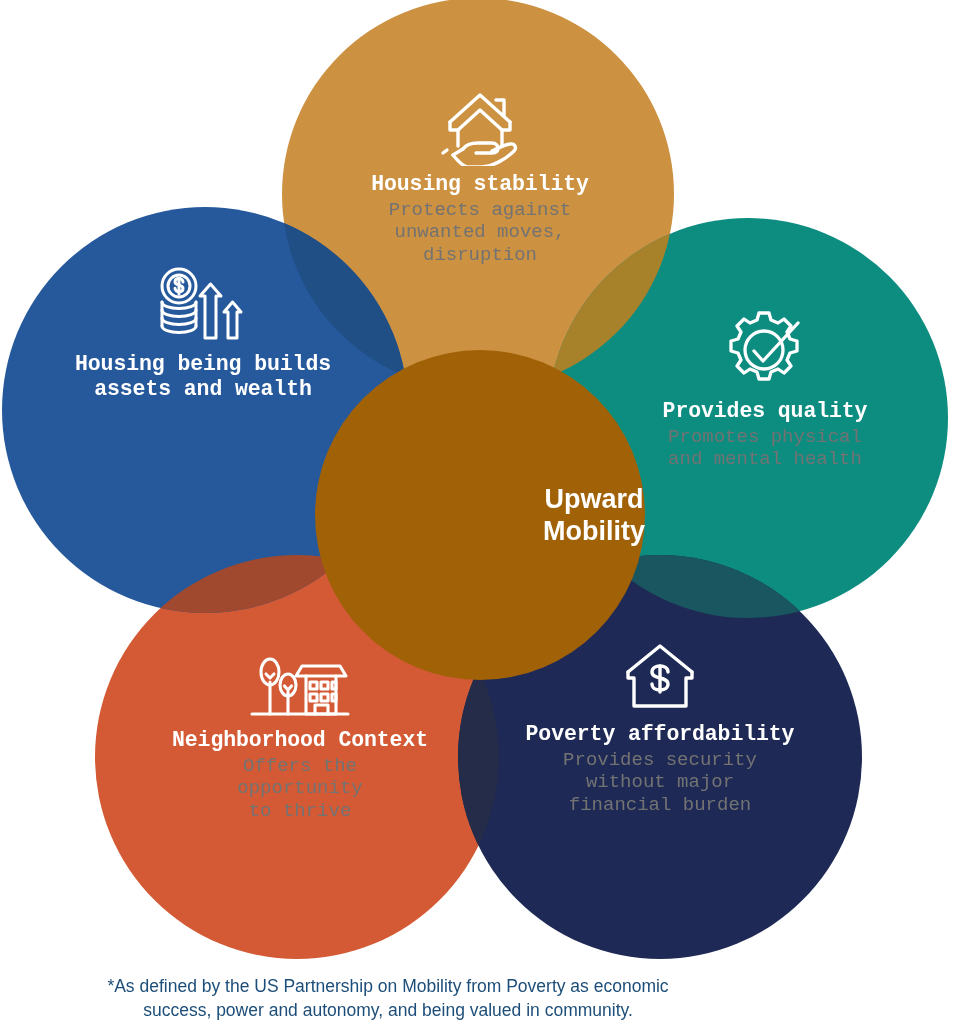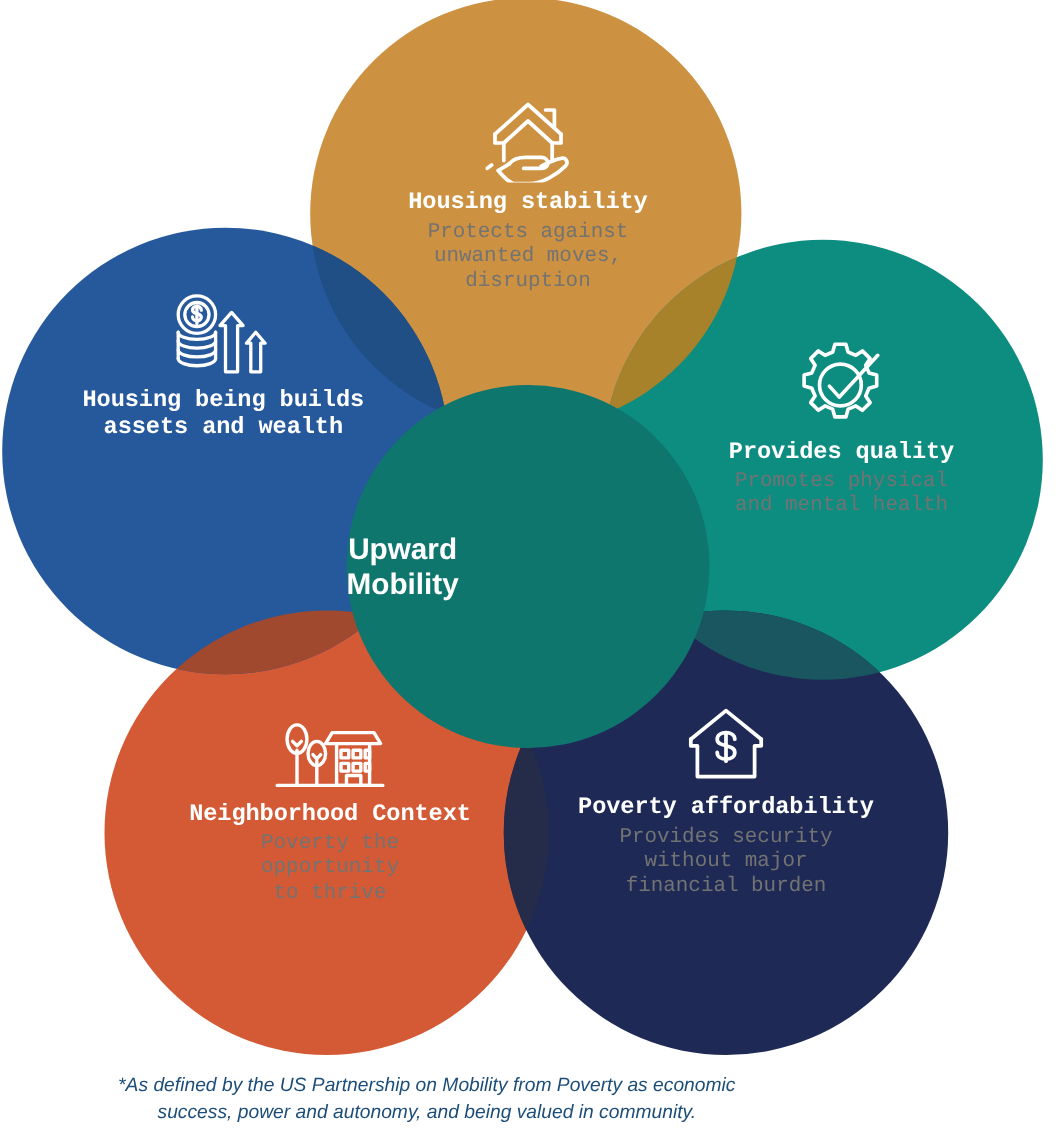--- a/index.html
+++ b/index.html
@@ -67,24 +67,24 @@
   #label-assets .petal-title { margin-top: 4px; }
 
   
   #center-hub {
     position: absolute;
     left: 315px;
     top: 350px;
     width: 330px;
     height: 330px;
     border-radius: 50%;
-    background: #0f766e;
+    background: #a16207;
     display: flex;
     align-items: center;
-    justify-content: flex-start;
+    justify-content: flex-end;
   }
   #center-hub-text {
     color: #ffffff;
     font-weight: bold;
     font-size: 27px;
     line-height: 1.2;
     text-align: center;
     white-space: pre-line;
   }
 
@@ -92,21 +92,20 @@
   #footnote {
     position: absolute;
     left: 0;
     top: 975px;
     width: 776px;
     text-align: center;
     color: #1d4e79;
     font-size: 17.5px;
     line-height: 1.35;
     white-space: pre-line;
-    font-style: italic;
   }
 </style>
 </head>
 <body>
 
 <div id="figure">
 
   <svg id="petal-svg" viewBox="0 0 960 1036">
     <defs>
 
@@ -226,21 +225,21 @@
       <rect x="84" y="34" width="4" height="7"></rect>
 
       <rect x="62" y="46" width="7" height="7"></rect>
       <rect x="73" y="46" width="7" height="7"></rect>
       <rect x="84" y="46" width="4" height="7"></rect>
 
       <path d="M67 66 v-9 h13 v9"></path>
     </svg>
     <div class="petal-title">Neighborhood
 Context</div>
-    <div class="petal-desc">Poverty the
+    <div class="petal-desc">Offers the
 opportunity
 to thrive</div>
   </div>
 
   <div class="petal-label" id="label-assets">
     <svg class="petal-icon" width="100" height="80" viewBox="0 0 100 80" fill="none" stroke="#ffffff" stroke-width="3" stroke-linecap="round" stroke-linejoin="round">
 
       <circle cx="26" cy="20" r="17"></circle>
       <circle cx="26" cy="20" r="11"></circle>
       <path d="M26 12 v16"></path>

